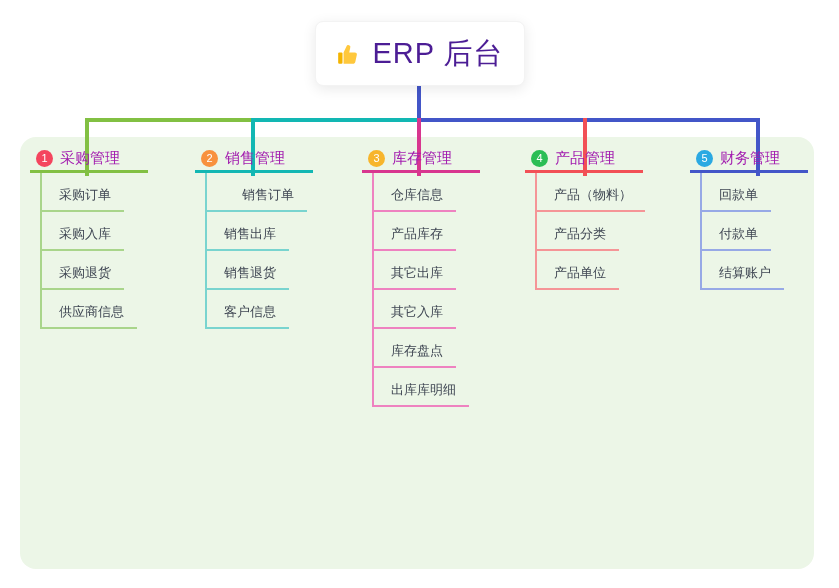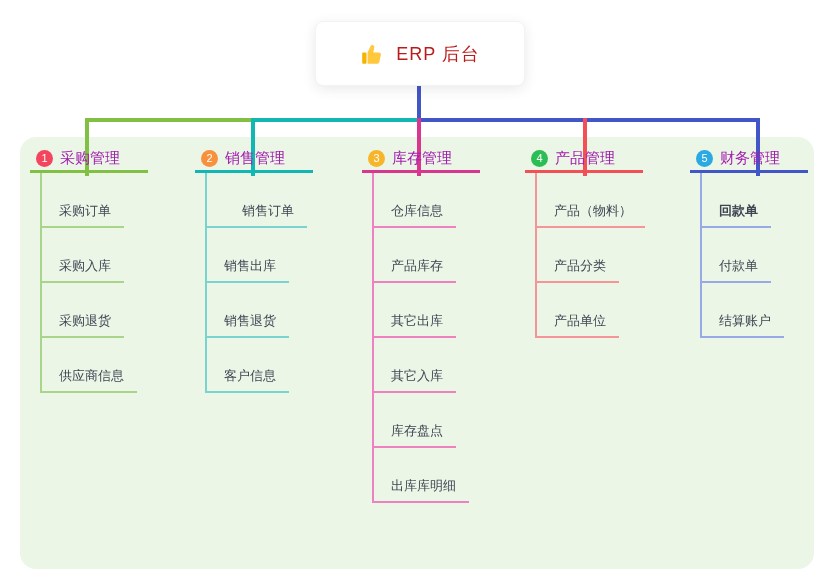--- a/index.html
+++ b/index.html
@@ -12,21 +12,21 @@
     position:absolute;left:20px;top:137px;width:794px;height:432px;
     background:#ecf6e7;border-radius:16px;
   }
   
   .root-card{
     position:absolute;left:315px;top:21px;width:208px;height:63px;
     background:#ffffff;border:1px solid #f3f3f3;border-radius:8px;
     box-shadow:0 3px 14px rgba(0,0,0,.09);
     display:flex;align-items:center;justify-content:center;gap:10px;
   }
-  .root-title{font-size:18px;color:#b91c1c;letter-spacing:1px;}
+  .root-title{font-size:29px;color:#4c1d95;letter-spacing:1px;}
   
   .line{position:absolute;}
   .root-vert{left:417px;top:84px;width:4px;height:38px;}
   .bus{top:118px;height:4px;}
   .bus-1{left:85px;width:168px;}
   .bus-2{left:251px;width:168px;}
   .bus-3{left:417px;width:343px;}
   .drop{top:118px;width:4px;height:58px;}
   .drop-0{left:85px;}
   .drop-1{left:251px;}
@@ -41,21 +41,21 @@
     padding-left:6px;box-sizing:border-box;
     border-bottom:3px solid #999;cursor:default;
   }
   .badge{
     width:17px;height:17px;border-radius:50%;flex:0 0 17px;
     color:#fff;font-size:11px;line-height:17px;text-align:center;
     margin-right:7px;
   }
   .b-title{font-size:15px;color:#a21caf;white-space:nowrap;}
   .b-items{margin-left:10px;border-left:2px solid #ccc;}
-  .item{position:relative;height:55px;}
+  .item{position:relative;height:39px;}
   .item-label{
     position:absolute;left:0;bottom:0;display:inline-block;white-space:nowrap;
     font-size:13px;color:#3f4653;
     padding:0 13px 6px 17px;border-bottom:2px solid #ccc;
   }
 </style>
 </head>
 <body>
 
 <div class="stage">
@@ -169,21 +169,21 @@
       </div>
   </div>
 
   <div class="branch b4">
     <div class="b-header" style="border-bottom-color: rgb(67, 86, 200);">
       <span class="badge" style="background: rgb(43, 169, 226);">5</span>
       <span class="b-title">财务管理</span>
     </div>
     <div class="b-items" style="border-left-color: rgb(151, 169, 230);">
         <div class="item">
-          <span class="item-label" style="border-bottom-color: rgb(151, 169, 230); font-weight: bold;">回款单</span>
+          <span class="item-label" style="border-bottom-color: rgb(151, 169, 230);">回款单</span>
         </div>
         <div class="item">
           <span class="item-label" style="border-bottom-color: rgb(151, 169, 230);">付款单</span>
         </div>
         <div class="item">
           <span class="item-label" style="border-bottom-color: rgb(151, 169, 230);">结算账户</span>
         </div>
       </div>
   </div>
 

